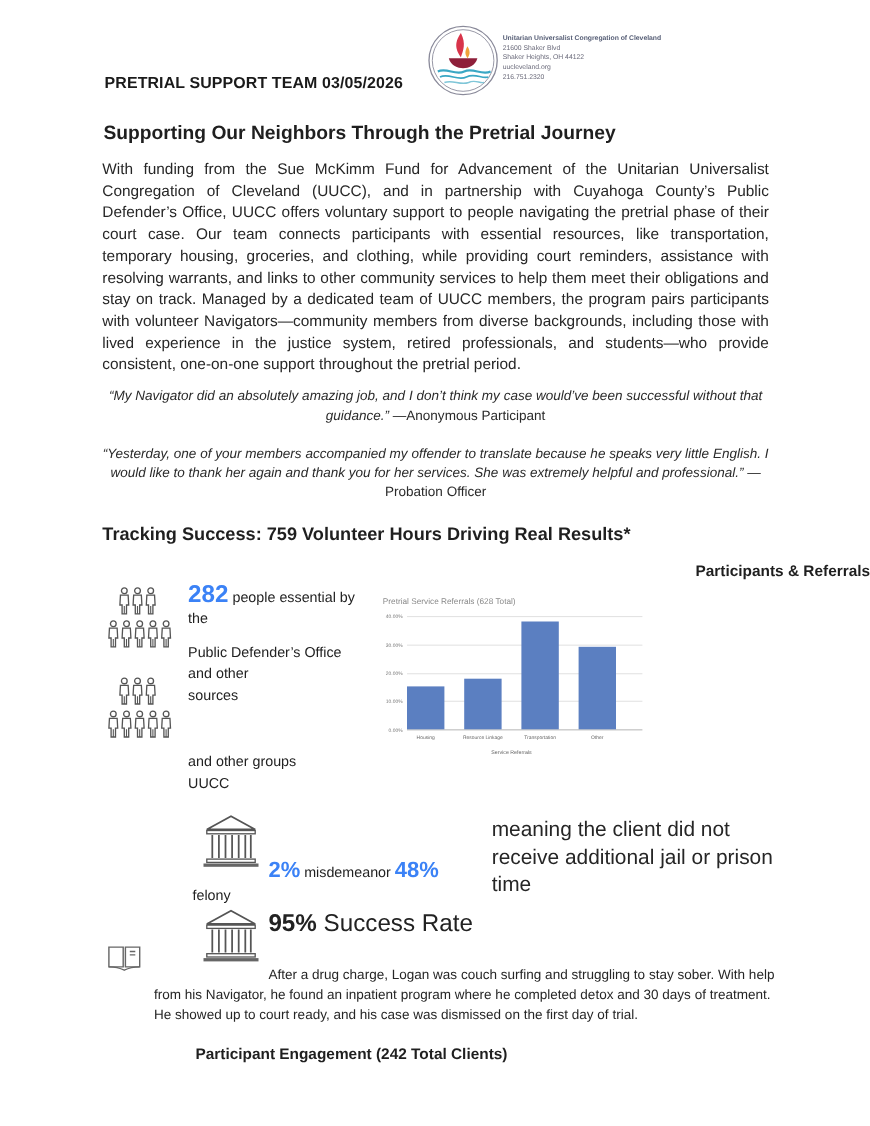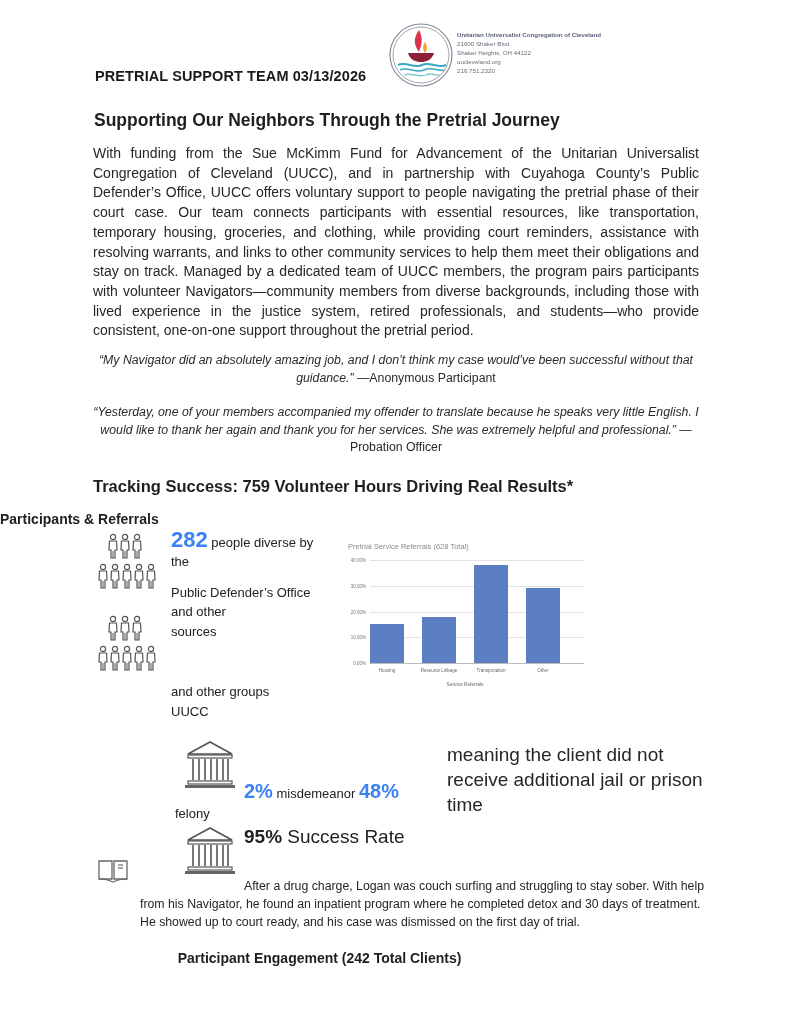--- a/index.html
+++ b/index.html
@@ -10,46 +10,46 @@
   .logo { left: 388px; top: 22px; width: 66px; height: 66px; }
   .org { left: 457px; top: 30px; font-size: 6.2px; line-height: 9px; color: #6a6a7a; }
   .org .name { font-weight: bold; color: #555d75; }
   .h2 { left: 94px; top: 110px; font-size: 17.5px; font-weight: bold; color: #1f1f1f; }
   .intro { left: 93px; top: 144px; width: 606px; font-size: 14px; line-height: 19.7px; text-align: justify; color: #262626; }
   .quote { left: 93px; width: 606px; text-align: center; font-size: 12.3px; line-height: 17.5px; color: #2a2a2a; }
   .quote i { font-style: italic; }
   .q1 { top: 352px; }
   .q2 { top: 404px; }
   .h3 { left: 93px; top: 477px; font-size: 16.5px; font-weight: bold; color: #1f1f1f; }
-  .sub { left: 0; width: 791px; text-align: left; top: 511px; font-size: 14px; font-weight: bold; color: #1f1f1f; }
+  .sub { left: 0; width: 791px; text-align: right; top: 511px; font-size: 14px; font-weight: bold; color: #1f1f1f; }
   .people { left: 98px; width: 62px; }
   .people svg { display: block; }
   .stat282 { left: 171px; top: 530px; font-size: 13px; line-height: 19px; color: #222; width: 170px; }
   .big { font-size: 22px; font-weight: bold; color: #3b82f6; }
   .stat56 { left: 171px; top: 678px; font-size: 13px; line-height: 20px; width: 170px; color: #222; }
   .meaning { left: 447px; top: 742px; font-size: 19px; line-height: 25px; color: #262626; width: 260px; }
   .mis { left: 244px; top: 780px; font-size: 13px; color: #222; }
   .mis .big { font-size: 20px; }
   .felony { left: 175px; top: 806px; font-size: 13px; color: #222; }
-  .success { left: 244px; top: 826px; font-size: 19px; color: #222; }
+  .success { left: 244px; top: 826px; font-size: 22px; color: #222; }
   .success b { font-weight: bold; }
   .story { left: 140px; top: 877px; width: 568px; font-size: 12.3px; line-height: 18px; color: #262626; text-indent: 104px; }
   .h4 { left: 0; width: 639px; text-align: center; top: 950px; font-size: 14px; font-weight: bold; color: #1f1f1f; }
   .chart { left: 340px; top: 538px; width: 250px; height: 160px; }
   .chart-title { position: absolute; left: 8px; top: 4px; font-size: 7.5px; color: #8a8a8a; }
   .ytick { position: absolute; left: 0; width: 26px; text-align: right; font-size: 4.5px; color: #777; }
   .grid { position: absolute; left: 30px; width: 214px; height: 1px; background: #e3e3e3; }
   .bar { position: absolute; background: #5b7fc1; width: 34px; }
   .xtick { position: absolute; width: 50px; text-align: center; font-size: 4.5px; color: #666; top: 130px; }
   .xtitle { position: absolute; left: 0; width: 250px; text-align: center; top: 144px; font-size: 4.8px; color: #666; }
 </style>
 </head>
 <body>
 
-<div class="abs header-title">PRETRIAL SUPPORT TEAM 03/13/2026</div>
+<div class="abs header-title">PRETRIAL SUPPORT TEAM 03/05/2026</div>
 
 <div class="abs logo">
   <svg width="66" height="66" viewBox="0 0 66 66">
     <circle cx="33" cy="33" r="31" fill="none" stroke="#8a8a9a" stroke-width="1.2"></circle>
     <circle cx="33" cy="33" r="28" fill="none" stroke="#8a8a9a" stroke-width="0.8"></circle>
     <path d="M31 8 C24 18 27 24 31 30 C33 24 36 18 31 8 Z" fill="#d8344a"></path>
     <path d="M37 20 C34 25 35 28 37 31 C39 28 40 25 37 20 Z" fill="#f0a23a"></path>
     <path d="M20 31 L46 31 C44 38 38 40 33 40 C28 40 22 38 20 31 Z" fill="#8e1f3a"></path>
     <path d="M10 43 C18 39 26 47 34 43 C42 39 50 47 58 43" fill="none" stroke="#3aa7c4" stroke-width="2"></path>
     <path d="M12 48 C20 44 28 52 36 48 C44 44 50 50 56 48" fill="none" stroke="#3aa7c4" stroke-width="1.6"></path>
@@ -104,21 +104,21 @@
       <use href="#person" x="34" y="1"></use>
     <use href="#person" x="0" y="31"></use>
       <use href="#person" x="12" y="31"></use>
       <use href="#person" x="24" y="31"></use>
       <use href="#person" x="36" y="31"></use>
       <use href="#person" x="48" y="31"></use>
   </svg>
 </div>
 
 <div class="abs stat282">
-  <div><span class="big">282</span><span> people diverse by</span></div>
+  <div><span class="big">282</span><span> people essential by</span></div>
   <div>the</div>
   <div style="margin-top:12px">Public Defender’s Office</div>
   <div>and other</div>
   <div style="margin-top:1px">sources</div>
 </div>
 
 <div class="abs chart">
   <div class="chart-title">Pretrial Service Referrals (628 Total)</div>
   <div class="ytick" style="top:20px">40.00%</div>
   <div class="ytick" style="top:46px">30.00%</div>

